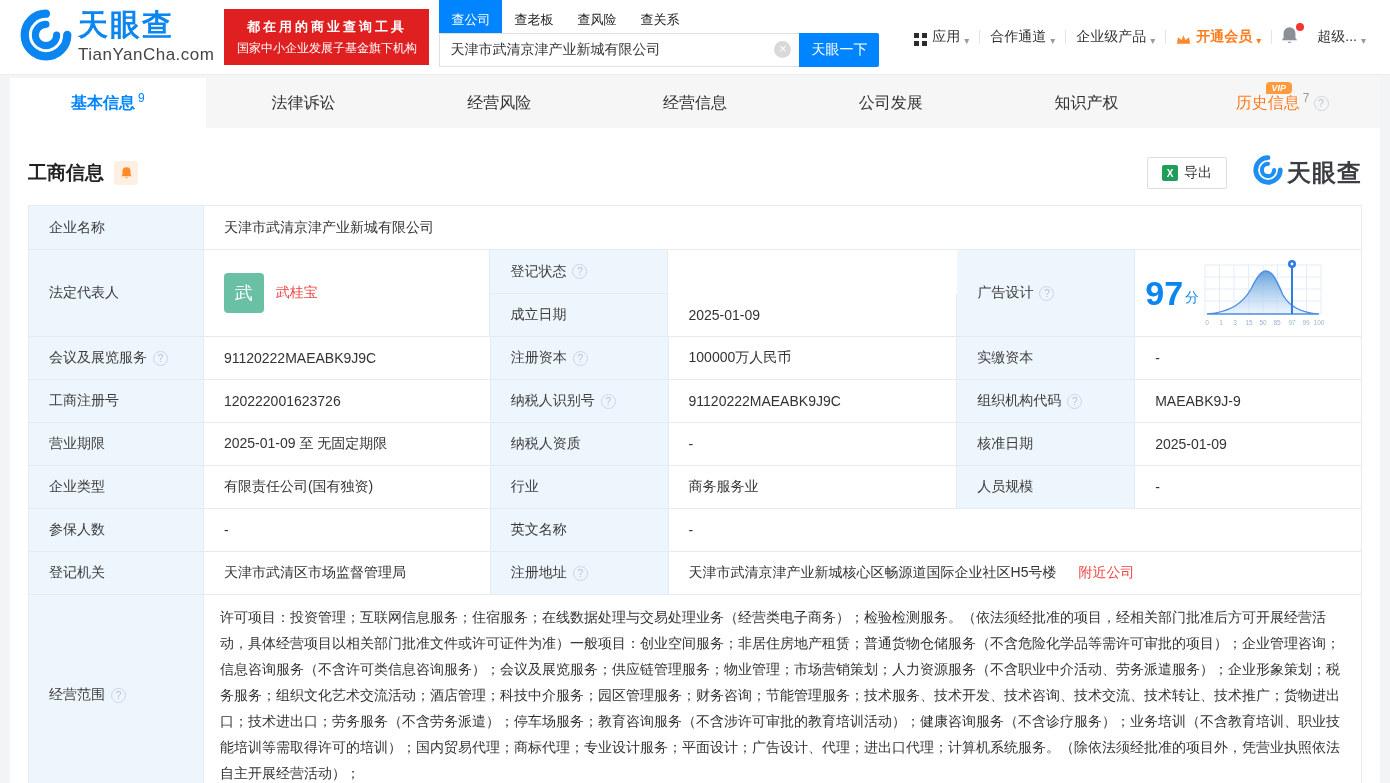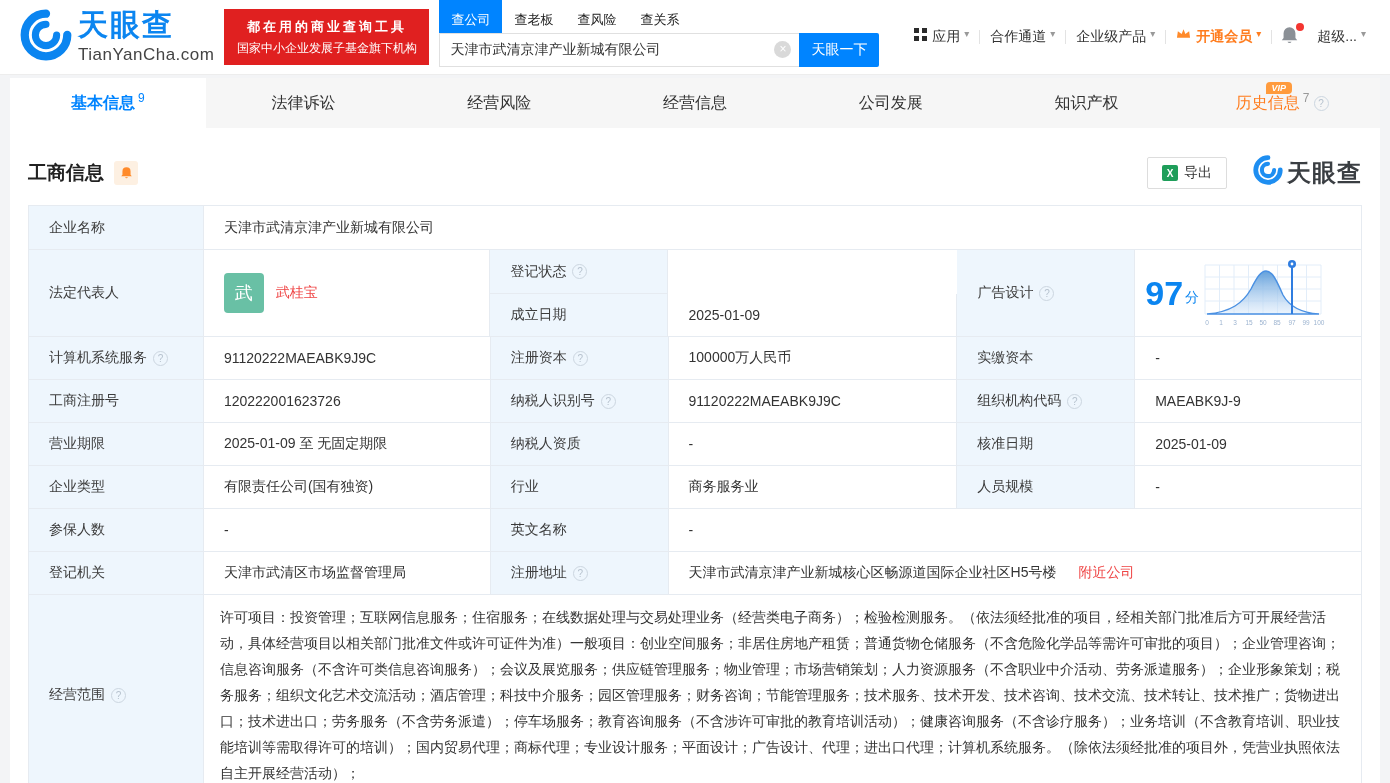--- a/index.html
+++ b/index.html
@@ -26,21 +26,21 @@
   .sbox { position:relative; width:360px; }
   .sbox input { width:360px; height:34px; border:1px solid #e0e0e0; border-right:none;
     padding:0 30px 0 10px; font-size:14px; color:#333; outline:none;
     font-family:"Liberation Sans","DejaVu Sans",sans-serif; }
   .clear { position:absolute; right:8px; top:8px; width:17px; height:17px; border-radius:50%;
     background:#d9d9d9; color:#fff; font-size:12px; line-height:17px; text-align:center; cursor:pointer; }
   .sbtn { width:80px; height:34px; background:#0084ff; color:#fff; border:none; font-size:14px;
     cursor:pointer; border-radius:0 2px 2px 0; font-family:"Liberation Sans","DejaVu Sans",sans-serif; }
 
   .topnav { margin-left:auto; display:flex; align-items:center; font-size:14px; color:#333; }
-  .nav-item { display:flex; align-items:flex-start; cursor:pointer; white-space:nowrap; padding:0 10px; }
+  .nav-item { display:flex; align-items:flex-end; cursor:pointer; white-space:nowrap; padding:0 10px; }
   .nav-sep { width:1px; height:14px; background:#e3e3e3; }
   .caret { font-size:10px; color:#999; margin-left:4px; }
   .vip-link { color:#ff7d1f; font-weight:bold; }
   .vip-link .caret { color:#ff7d1f; }
   .bell-wrap { position:relative; padding:0 8px; cursor:pointer; }
   .red-dot { position:absolute; top:-3px; right:3px; width:8px; height:8px; border-radius:50%; background:#f43530; }
   .gicon { margin-right:5px; display:inline-flex; }
 
   
   .card { margin:3px 10px 0 10px; width:1370px; background:#fff; height:705px; }
@@ -304,21 +304,21 @@
             <text x="89" y="68">97</text>
             <text x="103" y="68">99</text>
             <text x="116" y="68">100</text>
           </g>
         </svg>
       </div>
     </div>
 
     <div class="t-row">
       <div class="cell lbl w1">
-        <span>计算机系统服务</span>
+        <span>会议及展览服务</span>
         <span class="help">?</span>
       </div>
       <div class="cell val w2">91120222MAEABK9J9C</div>
       <div class="cell lbl w3">
         <span>注册资本</span>
         <span class="help">?</span>
       </div>
       <div class="cell val w4">100000万人民币</div>
       <div class="cell lbl w5">实缴资本</div>
       <div class="cell val w6">-</div>

